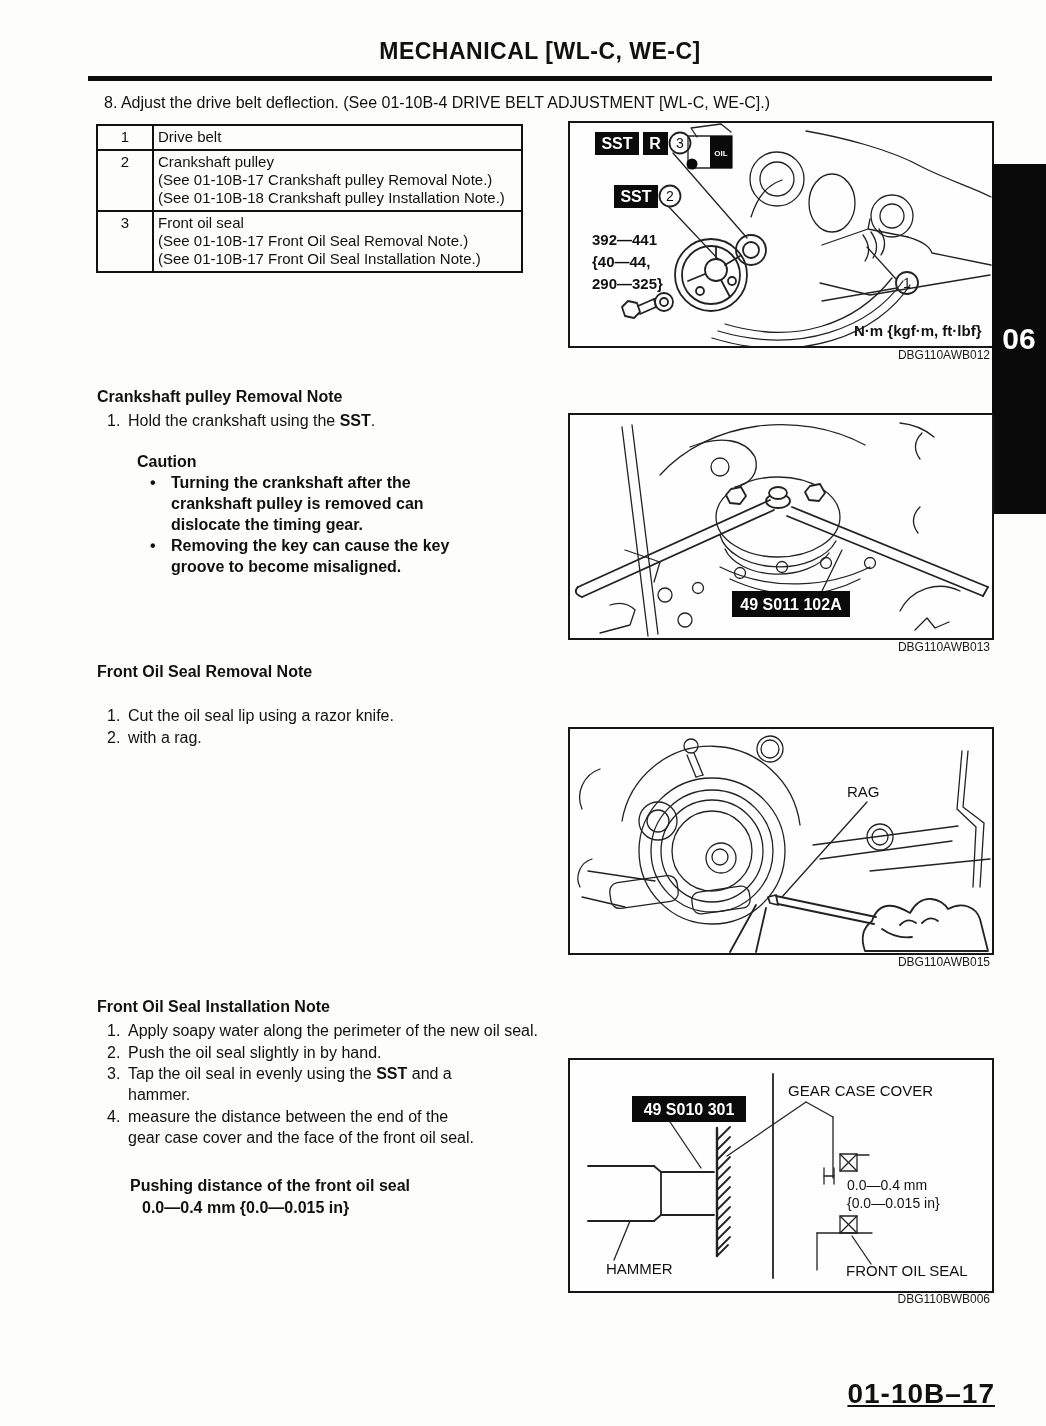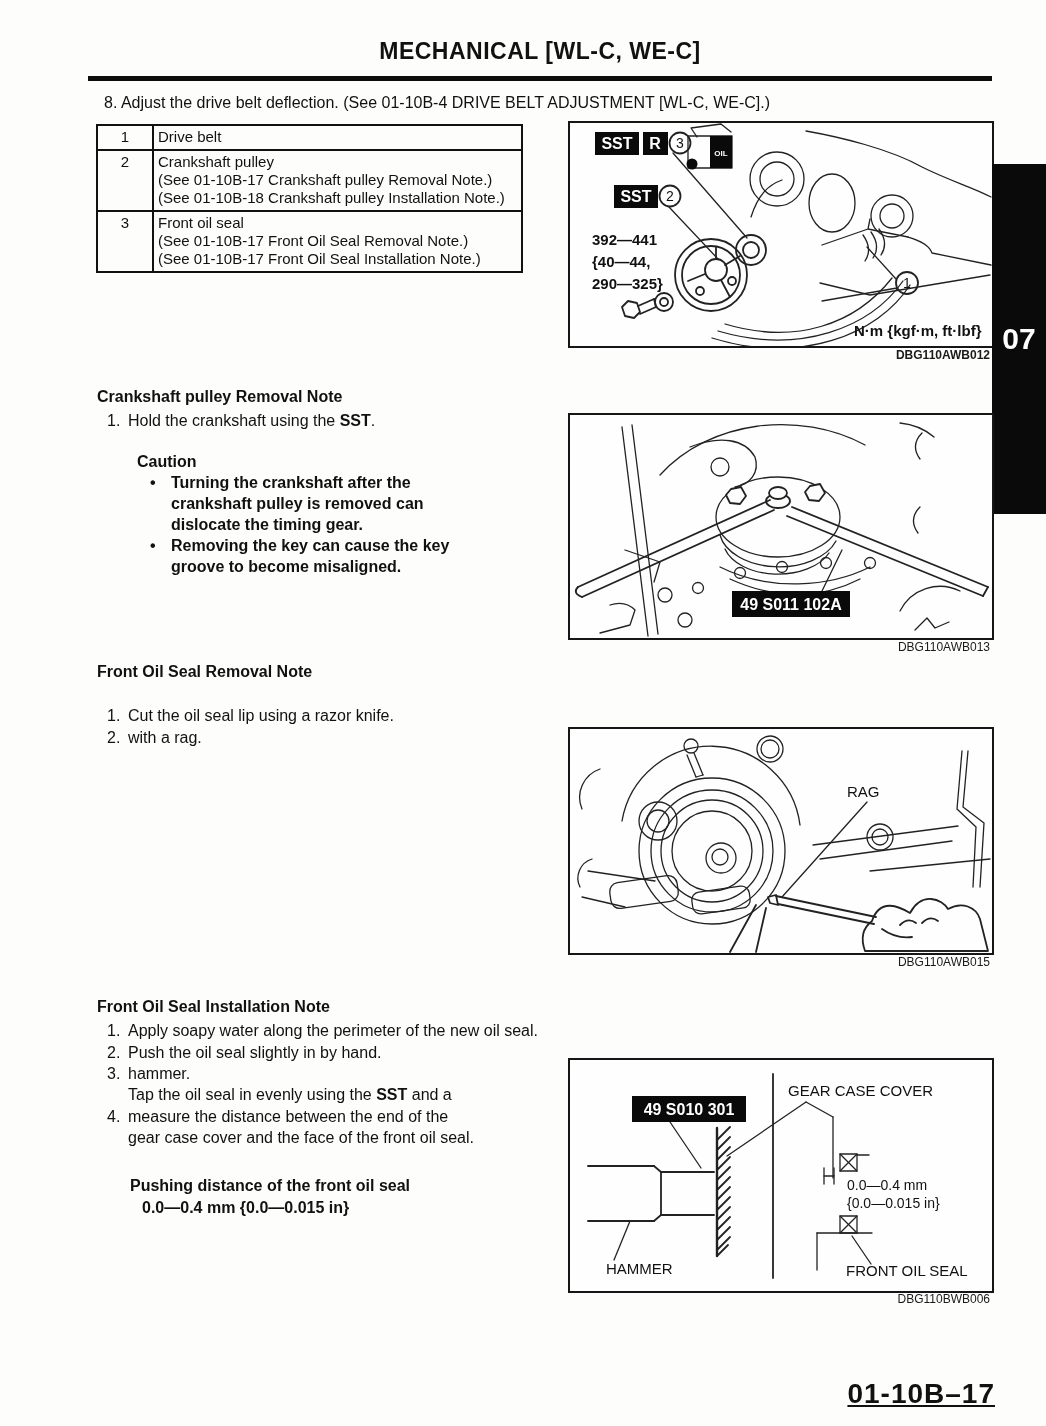--- a/index.html
+++ b/index.html
@@ -143,23 +143,23 @@
       <circle cx="100" cy="73" r="10.5" class="sketch"></circle>
       <text x="100" y="78" text-anchor="middle" font-size="14">2</text>
       <text x="22" y="122" font-size="15" font-weight="bold">392—441</text>
       <text x="22" y="144" font-size="15" font-weight="bold">{40—44,</text>
       <text x="22" y="166" font-size="15" font-weight="bold">290—325}</text>
       <circle cx="337" cy="160" r="11" class="sketch"></circle>
       <text x="337" y="165" text-anchor="middle" font-size="14">1</text>
       <text x="284" y="213" font-size="15" font-weight="bold">N·m {kgf·m, ft·lbf}</text>
     </svg>
   </div>
-  <div class="abs figcap" style="left:568px;top:348px;width:422px;font-weight:bold;">DBG110AWB012</div>
-
-  <div class="abs tab01">07</div>
+  <div class="abs figcap" style="left:568px;top:348px;width:422px;">DBG110AWB012</div>
+
+  <div class="abs tab01">06</div>
 
   <div class="abs h2" style="left:97px;top:388px;">Crankshaft pulley Removal Note</div>
   <div class="abs bt numrow" style="left:107px;top:410px;">
     <span class="n">1.</span>
     <span><span>Hold the crankshaft using the </span><span class="b">SST</span><span>.</span></span>
   </div>
   <div class="abs bt b" style="left:137px;top:451px;">Caution</div>
   <div class="abs bt b numrow" style="left:150px;top:472px;">
     <span class="n">•</span>
     <span>
@@ -284,22 +284,22 @@
     <span class="n">1.</span>
     <span>Apply soapy water along the perimeter of the new oil seal.</span>
   </div>
   <div class="abs bt numrow" style="left:107px;top:1042px;">
     <span class="n">2.</span>
     <span>Push the oil seal slightly in by hand.</span>
   </div>
   <div class="abs bt numrow" style="left:107px;top:1063px;">
     <span class="n">3.</span>
     <span>
+      <div><span>Tap the oil seal in evenly using the </span><span class="b">SST</span><span> and a</span></div>
       <div>hammer.</div>
-      <div><span>Tap the oil seal in evenly using the </span><span class="b">SST</span><span> and a</span></div>
     </span>
   </div>
   <div class="abs bt numrow" style="left:107px;top:1106px;">
     <span class="n">4.</span>
     <span>
       <div>measure the distance between the end of the</div>
       <div>gear case cover and the face of the front oil seal.</div>
     </span>
   </div>
   <div class="abs bt b" style="left:130px;top:1175px;">Pushing distance of the front oil seal</div>

